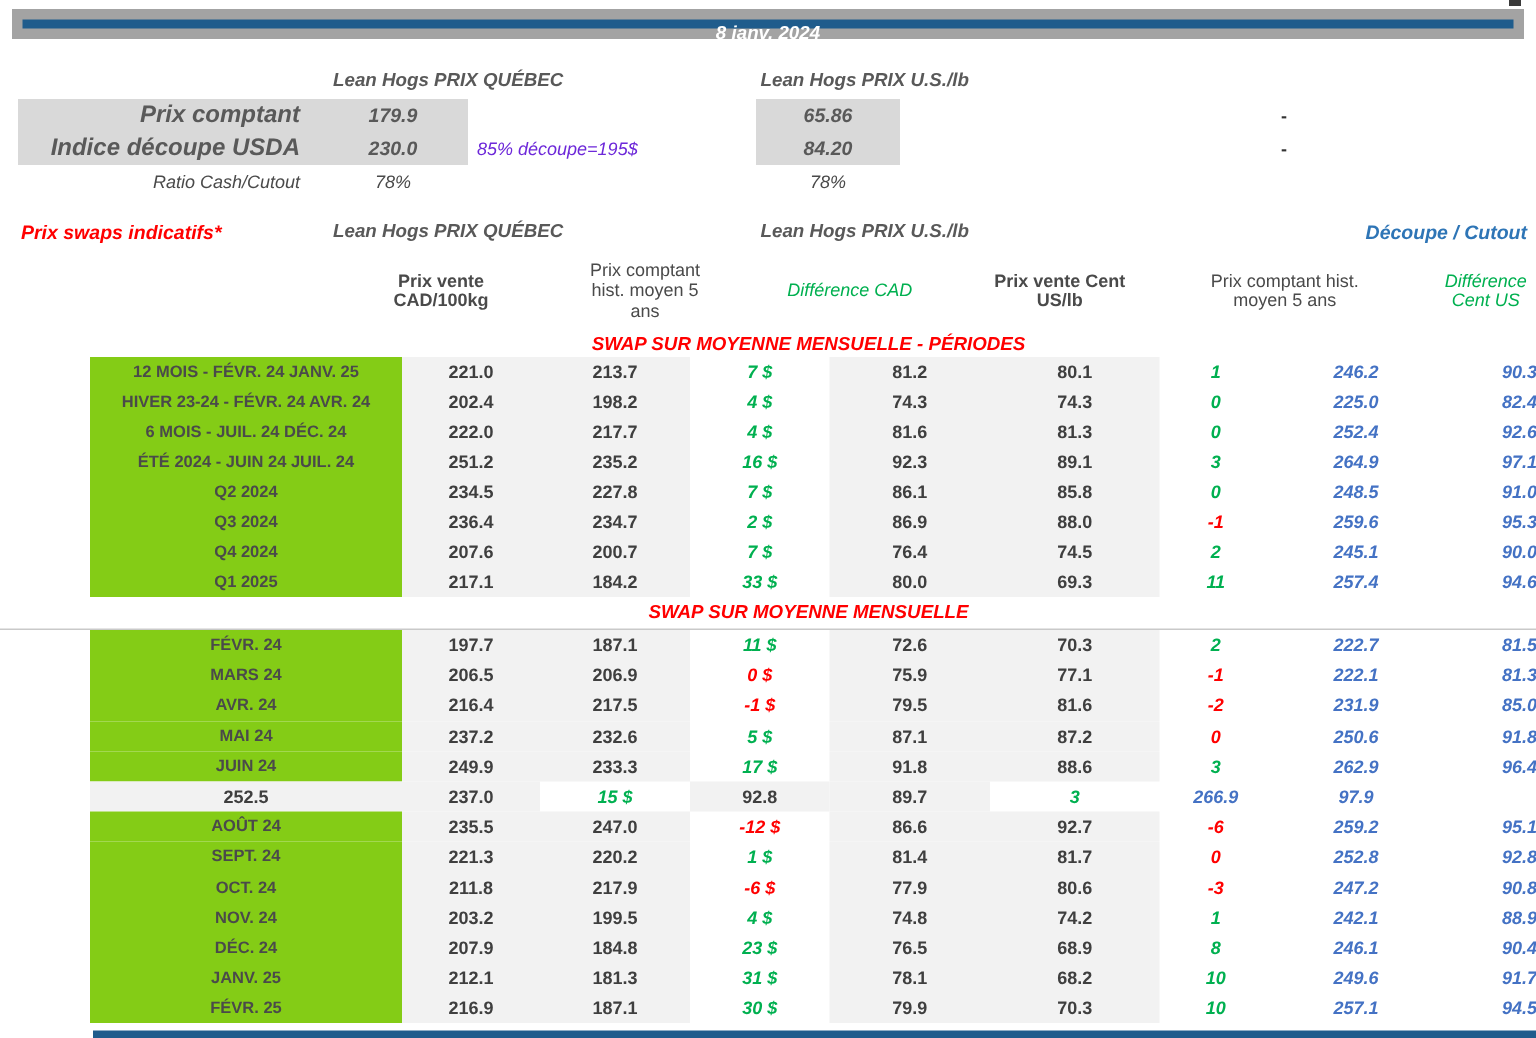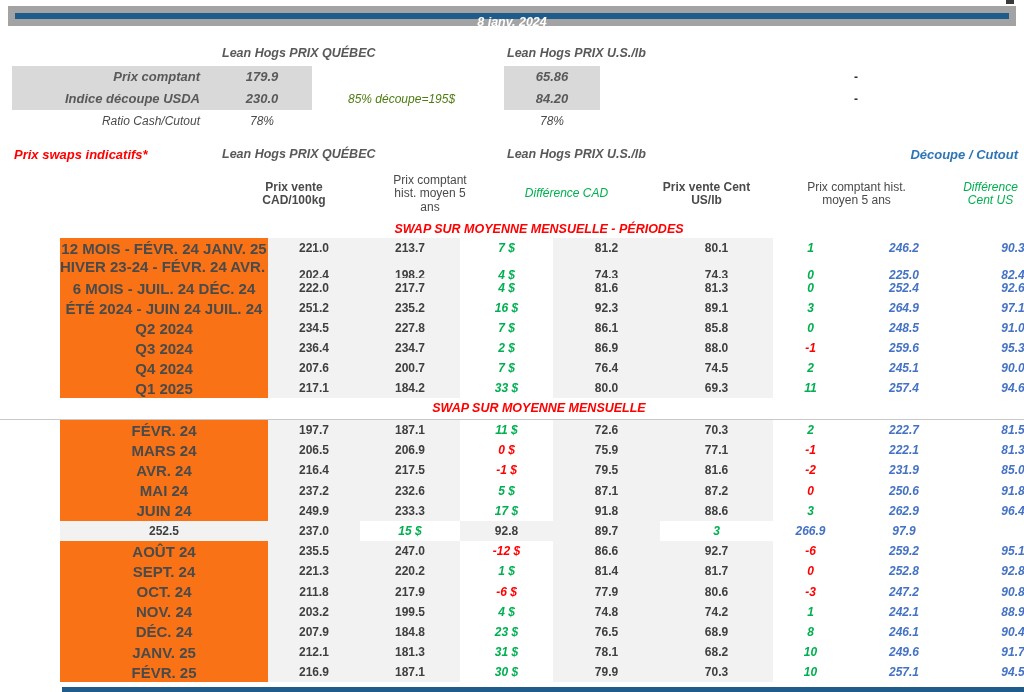--- a/index.html
+++ b/index.html
@@ -19,27 +19,27 @@
   .gray-it { color:#595959; font-weight:bold; font-style:italic; }
 
   
   .spot { position:absolute; left:0; top:0; width:1024px; height:130px; }
   .spot .hdr-q { position:absolute; left:222px; top:46px; font-size:12.5px; }
   .spot .hdr-u { position:absolute; left:507px; top:46px; font-size:12.5px; }
   .spot .bg-cad { position:absolute; left:12px; top:66px; width:300px; height:44px; background:#D9D9D9; }
   .spot .bg-us  { position:absolute; left:504px; top:66px; width:96px; height:44px; background:#D9D9D9; }
   .spot .r1 { top:66px; } .spot .r2 { top:88px; } .spot .r3 { top:110px; }
   .spot .lab { position:absolute; left:12px; width:188px; height:22px; line-height:22px;
-    text-align:right; font-size:13px; }
+    text-align:right; font-size:16px; }
   .spot .vcad { position:absolute; left:212px; width:100px; height:22px; line-height:22px;
     text-align:center; font-size:13px; }
   .spot .vus { position:absolute; left:504px; width:96px; height:22px; line-height:22px;
     text-align:center; font-size:13px; }
   .spot .note { position:absolute; left:318px; width:180px; height:22px; line-height:22px;
-    font-size:12px; color:#4d7c0f; font-style:italic;margin-left:30px; }
+    font-size:12px; color:#6d28d9; font-style:italic; }
   .spot .dash { position:absolute; left:800px; width:112px; height:22px; line-height:22px;
     text-align:center; font-size:12px; color:#333; font-weight:bold; }
   .spot .ratio { font-weight:normal; font-style:italic; color:#4a4a4a; font-size:12px; }
 
   
   .swap-head { position:absolute; left:0; top:147px; width:1024px; height:20px; }
   .swap-title { position:absolute; left:14px; color:#FF0000; font-weight:bold; font-style:italic; font-size:13px; }
   .swap-q { position:absolute; left:222px; font-size:12.5px; }
   .swap-u { position:absolute; left:507px; font-size:12.5px; }
   .swap-cut { position:absolute; left:800px; width:218px; text-align:right;
@@ -54,21 +54,21 @@
   .ch.green { color:#00B050; font-weight:normal; font-style:italic; }
 
   .tbody { position:absolute; left:12px; top:220px; width:1006px;padding-left:48px; }
   .sec-title { height:18px; line-height:18px; text-align:center; color:#FF0000;
     font-weight:bold; font-style:italic; font-size:12.5px; }
   .sec-title.second { height:22px; line-height:20px; }
   .t-row { height:20px; }
   .t-row.monthly { height:20.2px; }
   .t-row > div { display:flex; align-items:center; justify-content:center;
     font-size:12px; color:#3F3F3F; font-weight:bold; }
-  .t-row .c-label { background:#f97316; font-size:15px; color:#4a4a4a; }
+  .t-row .c-label { background:#84cc16; font-size:11px; color:#4a4a4a; }
   .t-row .band { background:#F2F2F2; }
   .t-row .diff { font-style:italic; }
   .t-row .diff.g { color:#00B050; }
   .t-row .diff.r { color:#FF0000; }
   .t-row .cut { color:#4472C4; font-style:italic; }
   .divider { position:absolute; left:0; top:419px; width:1024px; height:1px; background:#C9C9C9; }
 </style>
 </head>
 <body>
 

